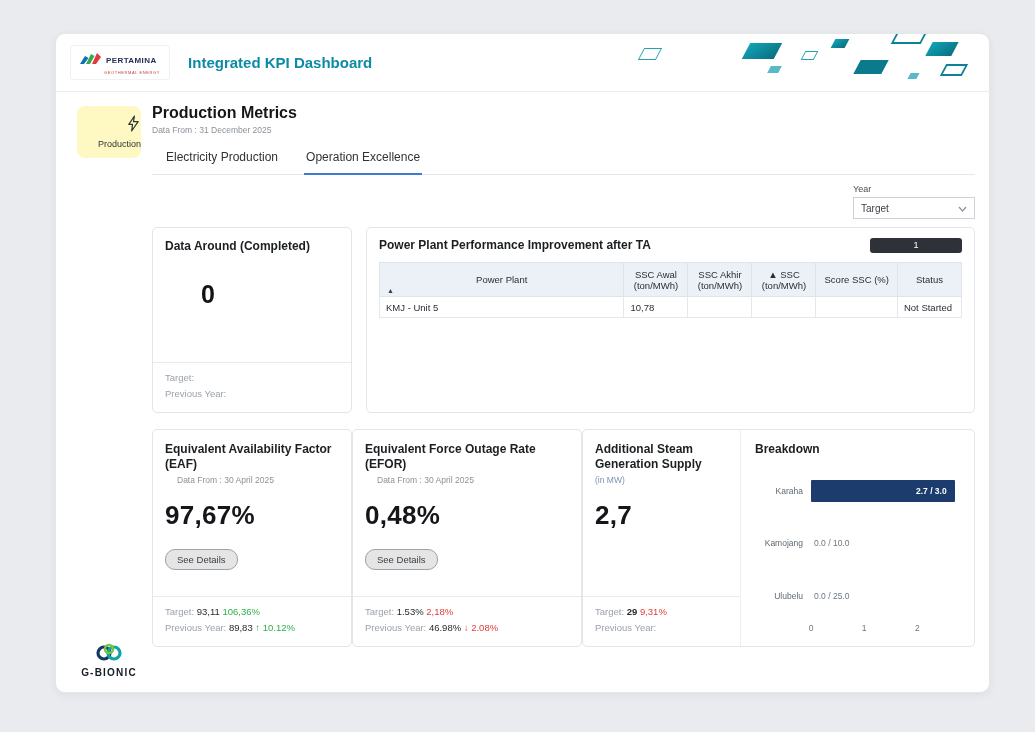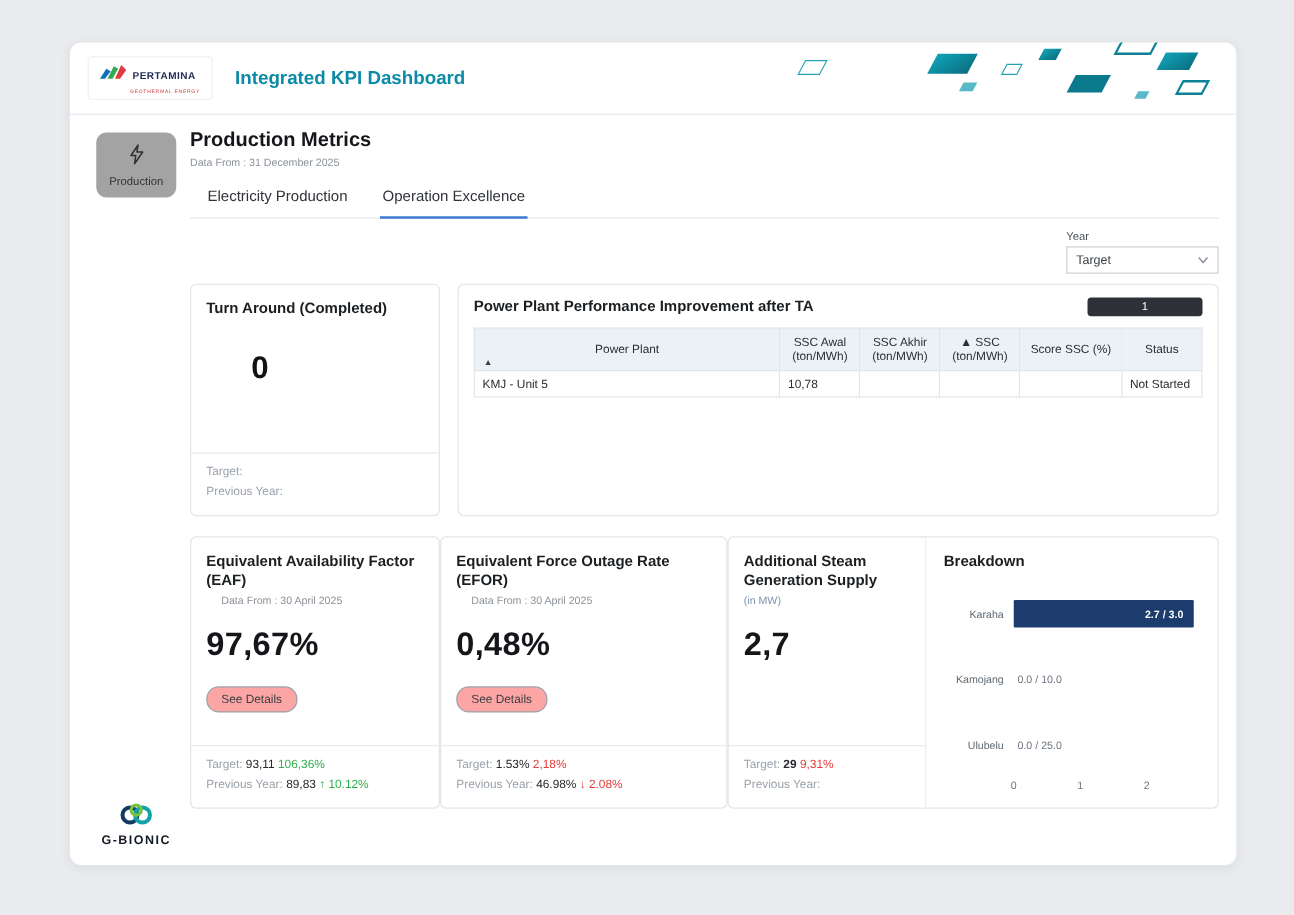--- a/index.html
+++ b/index.html
@@ -20,22 +20,22 @@
   .shp { position:absolute; transform:skewX(-28deg); }
   .shp.solid { background:linear-gradient(135deg,#11a3b8,#0a6f80); }
   .shp.solid2 { background:#0b7a8c; }
   .shp.light { background:#59b9c6; }
   .shp.out { border:2px solid #0d8296; background:transparent; }
   .shp.out-thin { border:1.5px solid #25a3b5; background:transparent; }
 
   
   .content { display:flex; padding:12px 14px 0 10px; height:602px; }
   .sidebar { width:86px; display:flex; flex-direction:column; align-items:center; padding-top:2px; }
-  .nav-card { width:64px; height:52px; background:#a3a3a3; border-radius:8px; display:flex; flex-direction:column;
-              align-items:center; justify-content:center; gap:3px; cursor:pointer; }
+  .nav-card { width:64px; height:52px; background:#fef9c3; border-radius:8px; display:flex; flex-direction:column;
+              align-items:flex-end; justify-content:center; gap:3px; cursor:pointer; }
   .nav-label { font-size:9px; color:#2f3337; }
   .gbionic { margin-top:auto; margin-bottom:16px; display:flex; flex-direction:column; align-items:center; gap:1px; }
   .gbionic b { font-size:10px; letter-spacing:1.2px; color:#141c26; }
 
   main { flex:1; display:flex; flex-direction:column; min-width:0; }
   .pm-title { font-size:16px; font-weight:bold; color:#141619; }
   .pm-sub { font-size:8.5px; color:#8b9299; margin-top:3px; }
   .tabs { display:flex; gap:24px; margin-top:15px; padding-left:12px; border-bottom:1px solid #e6e9ec; }
   .tab { font-size:12px; color:#2f3337; padding:0 2px 9px; cursor:pointer; }
   .tab.active { border-bottom:2px solid #3f7ad1; margin-bottom:-1px; }
@@ -68,21 +68,21 @@
   .sort { position:absolute; left:7px; bottom:2px; font-size:7px; color:#3a3f44; cursor:pointer; }
   td { border:1px solid #e4e8ec; padding:4px 6px; text-align:left; height:21px; }
   td.left { text-align:left; }
 
   .kpi-card { width:200px; display:flex; flex-direction:column; }
   .kpi-card.efor { width:230px; }
   .kpi-body { padding:12px 12px 0; }
   .kpi-sub { font-size:8.5px; color:#8b9299; margin:3px 0 0 12px; }
   .kpi-sub.blue { color:#7d93b2; margin-left:0; }
   .kpi-value { font-size:26px; font-weight:bold; color:#141619; margin-top:15px; letter-spacing:.3px; }
-  .see-details { margin-top:18px; font-size:9.5px; color:#3a3f44; background:#fca5a5; border:1px solid #9aa2aa;
+  .see-details { margin-top:18px; font-size:9.5px; color:#3a3f44; background:#e5e5e5; border:1px solid #9aa2aa;
                  border-radius:10px; padding:4px 11px; cursor:pointer; }
   .kpi-footer { margin-top:auto; border-top:1px solid #e8eaed; padding:7px 12px 9px; font-size:9.5px; line-height:1.75; }
   .val { color:#26292d; }
   .pos { color:#2fae4a; }
   .neg { color:#e23b3b; }
 
   .sb-card { flex:1; display:flex; min-width:0; }
   .steam-col { width:158px; display:flex; flex-direction:column; border-right:1px solid #edeff1; }
   .steam-body { padding:12px 12px 0; }
   .breakdown-col { flex:1; padding:12px 14px 10px; display:flex; flex-direction:column; min-width:0; }
@@ -174,21 +174,21 @@
                 <svg width="9" height="6" viewBox="0 0 9 6">
                     <polyline points="1,1 4.5,5 8,1" fill="none" stroke="#8a939c" stroke-width="1.2"></polyline>
                   </svg>
               </span>
             </div>
           </div>
         </div>
 
         <div class="row1">
           <section class="card ta-card">
-            <h3>Turn Around (Completed)</h3>
+            <h3>Data Around (Completed)</h3>
             <div class="big-zero">0</div>
             <div class="card-footer">
               <div class="muted">Target:</div>
               <div class="muted">Previous Year:</div>
             </div>
           </section>
 
           <section class="card table-card">
             <div class="tc-head">
               <h3>Power Plant Performance Improvement after TA</h3>

